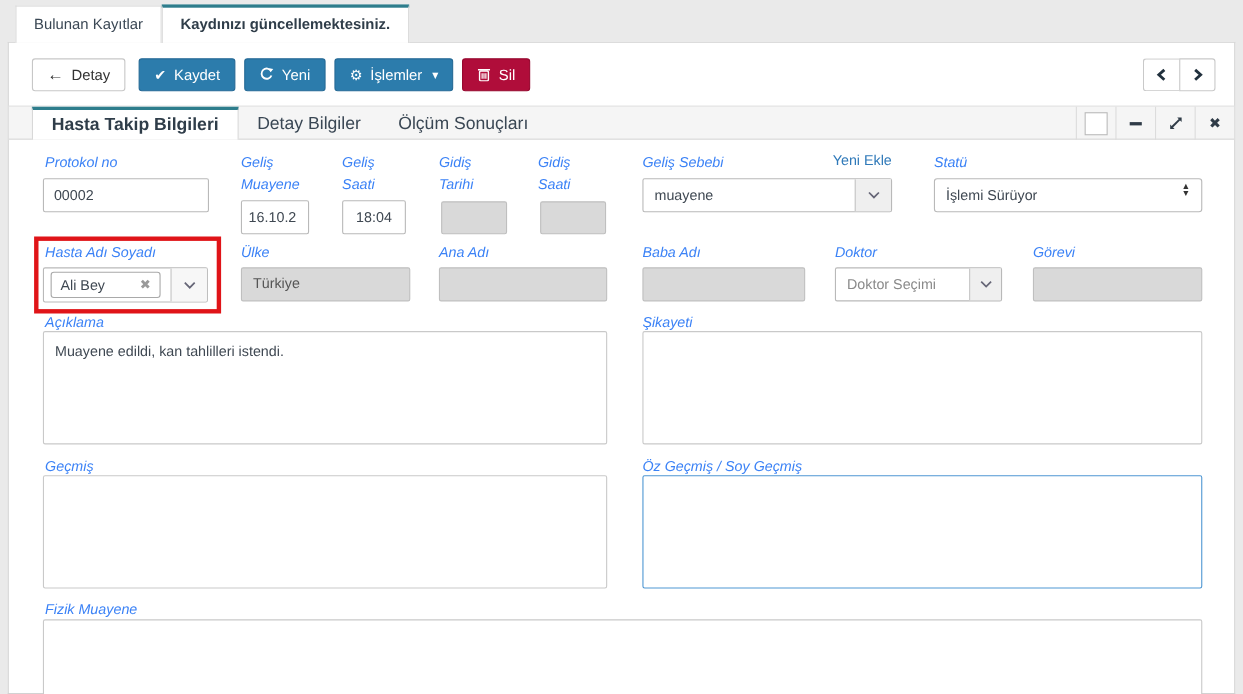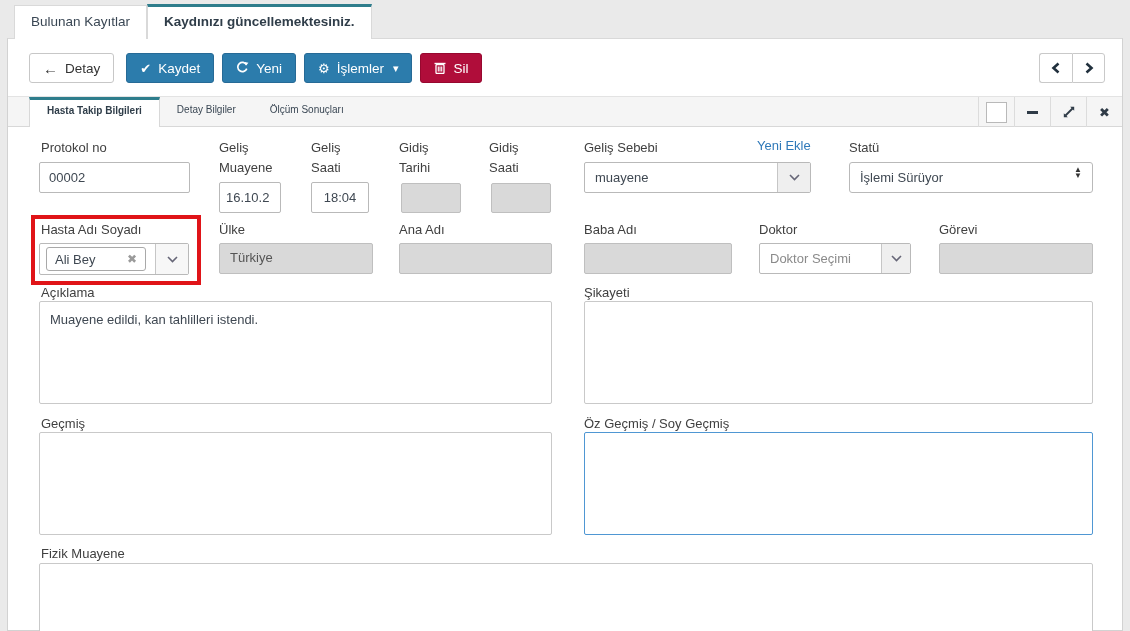--- a/index.html
+++ b/index.html
@@ -25,30 +25,30 @@
   .btn-default .glyph { font-weight:bold; font-size:15px; }
   .caret { font-size:11px; margin-left:2px; }
 
   .pager { position:absolute; right:17px; top:14px; display:flex; }
   .pager-btn { width:33px; height:30px; background:#fff; border:1px solid #c9c9c9; display:flex; align-items:center; justify-content:center; cursor:pointer; }
   .pager-btn:first-child { border-radius:3px 0 0 3px; border-right:none; }
   .pager-btn:last-child { border-radius:0 3px 3px 0; }
 
   
   .tabstrip { position:absolute; left:0; right:0; top:57px; height:31px; background:#f5f5f5; border-top:1px solid #e3e3e3; border-bottom:1px solid #d8d8d8; display:flex; align-items:stretch; }
-  .ftab { font-size:10px; color:#3a4754; padding:7px 17px 0; cursor:pointer; white-space:nowrap;text-align:right; }
+  .ftab { font-size:16px; color:#3a4754; padding:7px 17px 0; cursor:pointer; white-space:nowrap;text-align:right; }
   .ftab.active { background:#fff; border-left:1px solid #d8d8d8; border-right:1px solid #d8d8d8; border-top:3px solid #2e7d8c; margin-left:21px; margin-bottom:-1px; font-weight:bold; padding-top:5px; color:#2f3d49; }
   .strip-controls { position:absolute; right:0; top:0; height:30px; display:flex; }
   .strip-cell { width:36px; height:30px; border-left:1px solid #dcdcdc; display:flex; align-items:center; justify-content:center; cursor:pointer; color:#2f3b47; font-weight:bold; font-size:13px; }
   .strip-box { width:21px; height:21px; background:#fff; border:1px solid #b9b9b9; }
   .minus-bar { width:11px; height:3px; background:#2f3b47; }
 
   
   .form { position:absolute; left:0; right:0; top:88px; bottom:0; }
-  .lbl { position:absolute; font-size:13px; color:#404040; line-height:1.5; }
+  .lbl { position:absolute; font-size:13px; color:#3b82f6; line-height:1.5;font-style:italic; }
   .inp { position:absolute; height:31px; border:1px solid #b9b9b9; border-radius:2px; background:#fff; font-size:13px; color:#3f4852; padding:0 9px; font-family:inherit; }
   .inp-disabled { position:absolute; height:31px; background:#d9d9d9; border:1px solid #bfbfbf; border-radius:2px; font-size:13px; color:#555; padding:6px 10px; }
   .ta { position:absolute; border:1px solid #c9c9c9; border-radius:2px; background:#fff; font-size:13px; color:#3f4852; padding:8px 10px; font-family:inherit; resize:none; line-height:1.5; }
   .ta.focused { border:1px solid #4f97d3; }
   .combo { position:absolute; height:31px; border:1px solid #b9b9b9; border-radius:2px; background:#fff; display:flex; align-items:stretch; cursor:pointer; }
   .combo-text { flex:1; display:flex; align-items:center; padding:0 10px; font-size:13px; color:#3f4852; overflow:hidden; white-space:nowrap; }
   .combo-text.placeholder { color:#8a8a8a; }
   .combo-arrow { width:33px; border-left:1px solid #c6c6c6; background:#efefef; display:flex; align-items:center; justify-content:center; }
   .combo-arrow.light { background:#f7f7f7; }
   .select { position:absolute; height:31px; border:1px solid #b9b9b9; border-radius:3px; background:#fff; display:flex; align-items:center; padding:0 10px; font-size:13px; color:#3f4852; cursor:pointer; }

